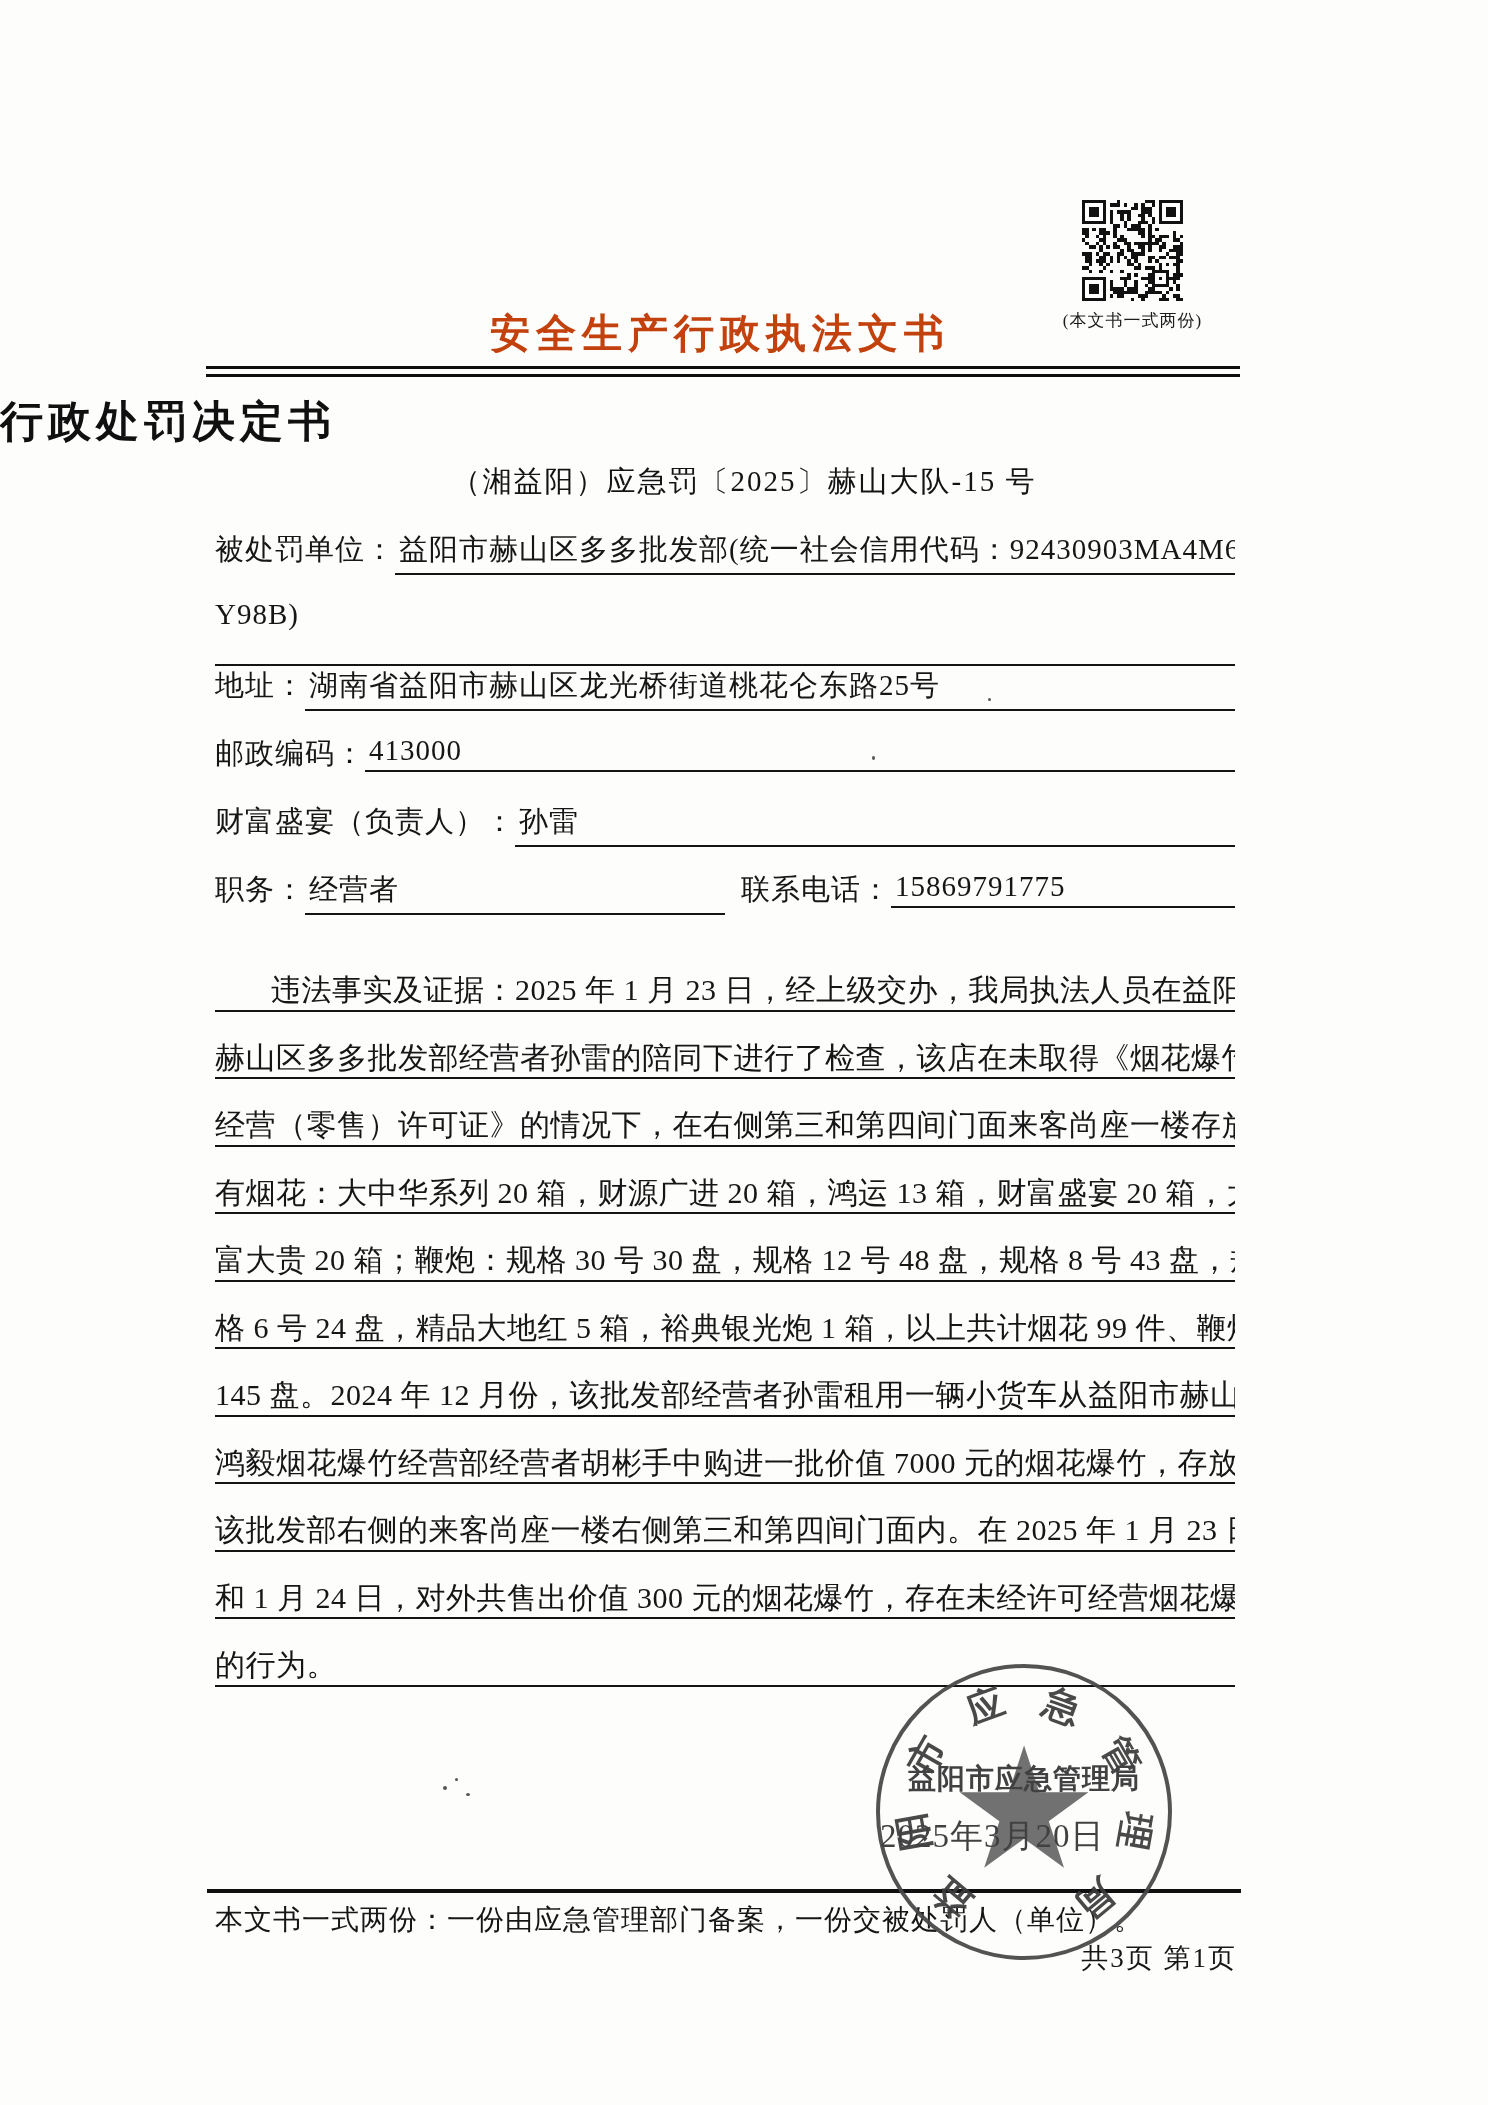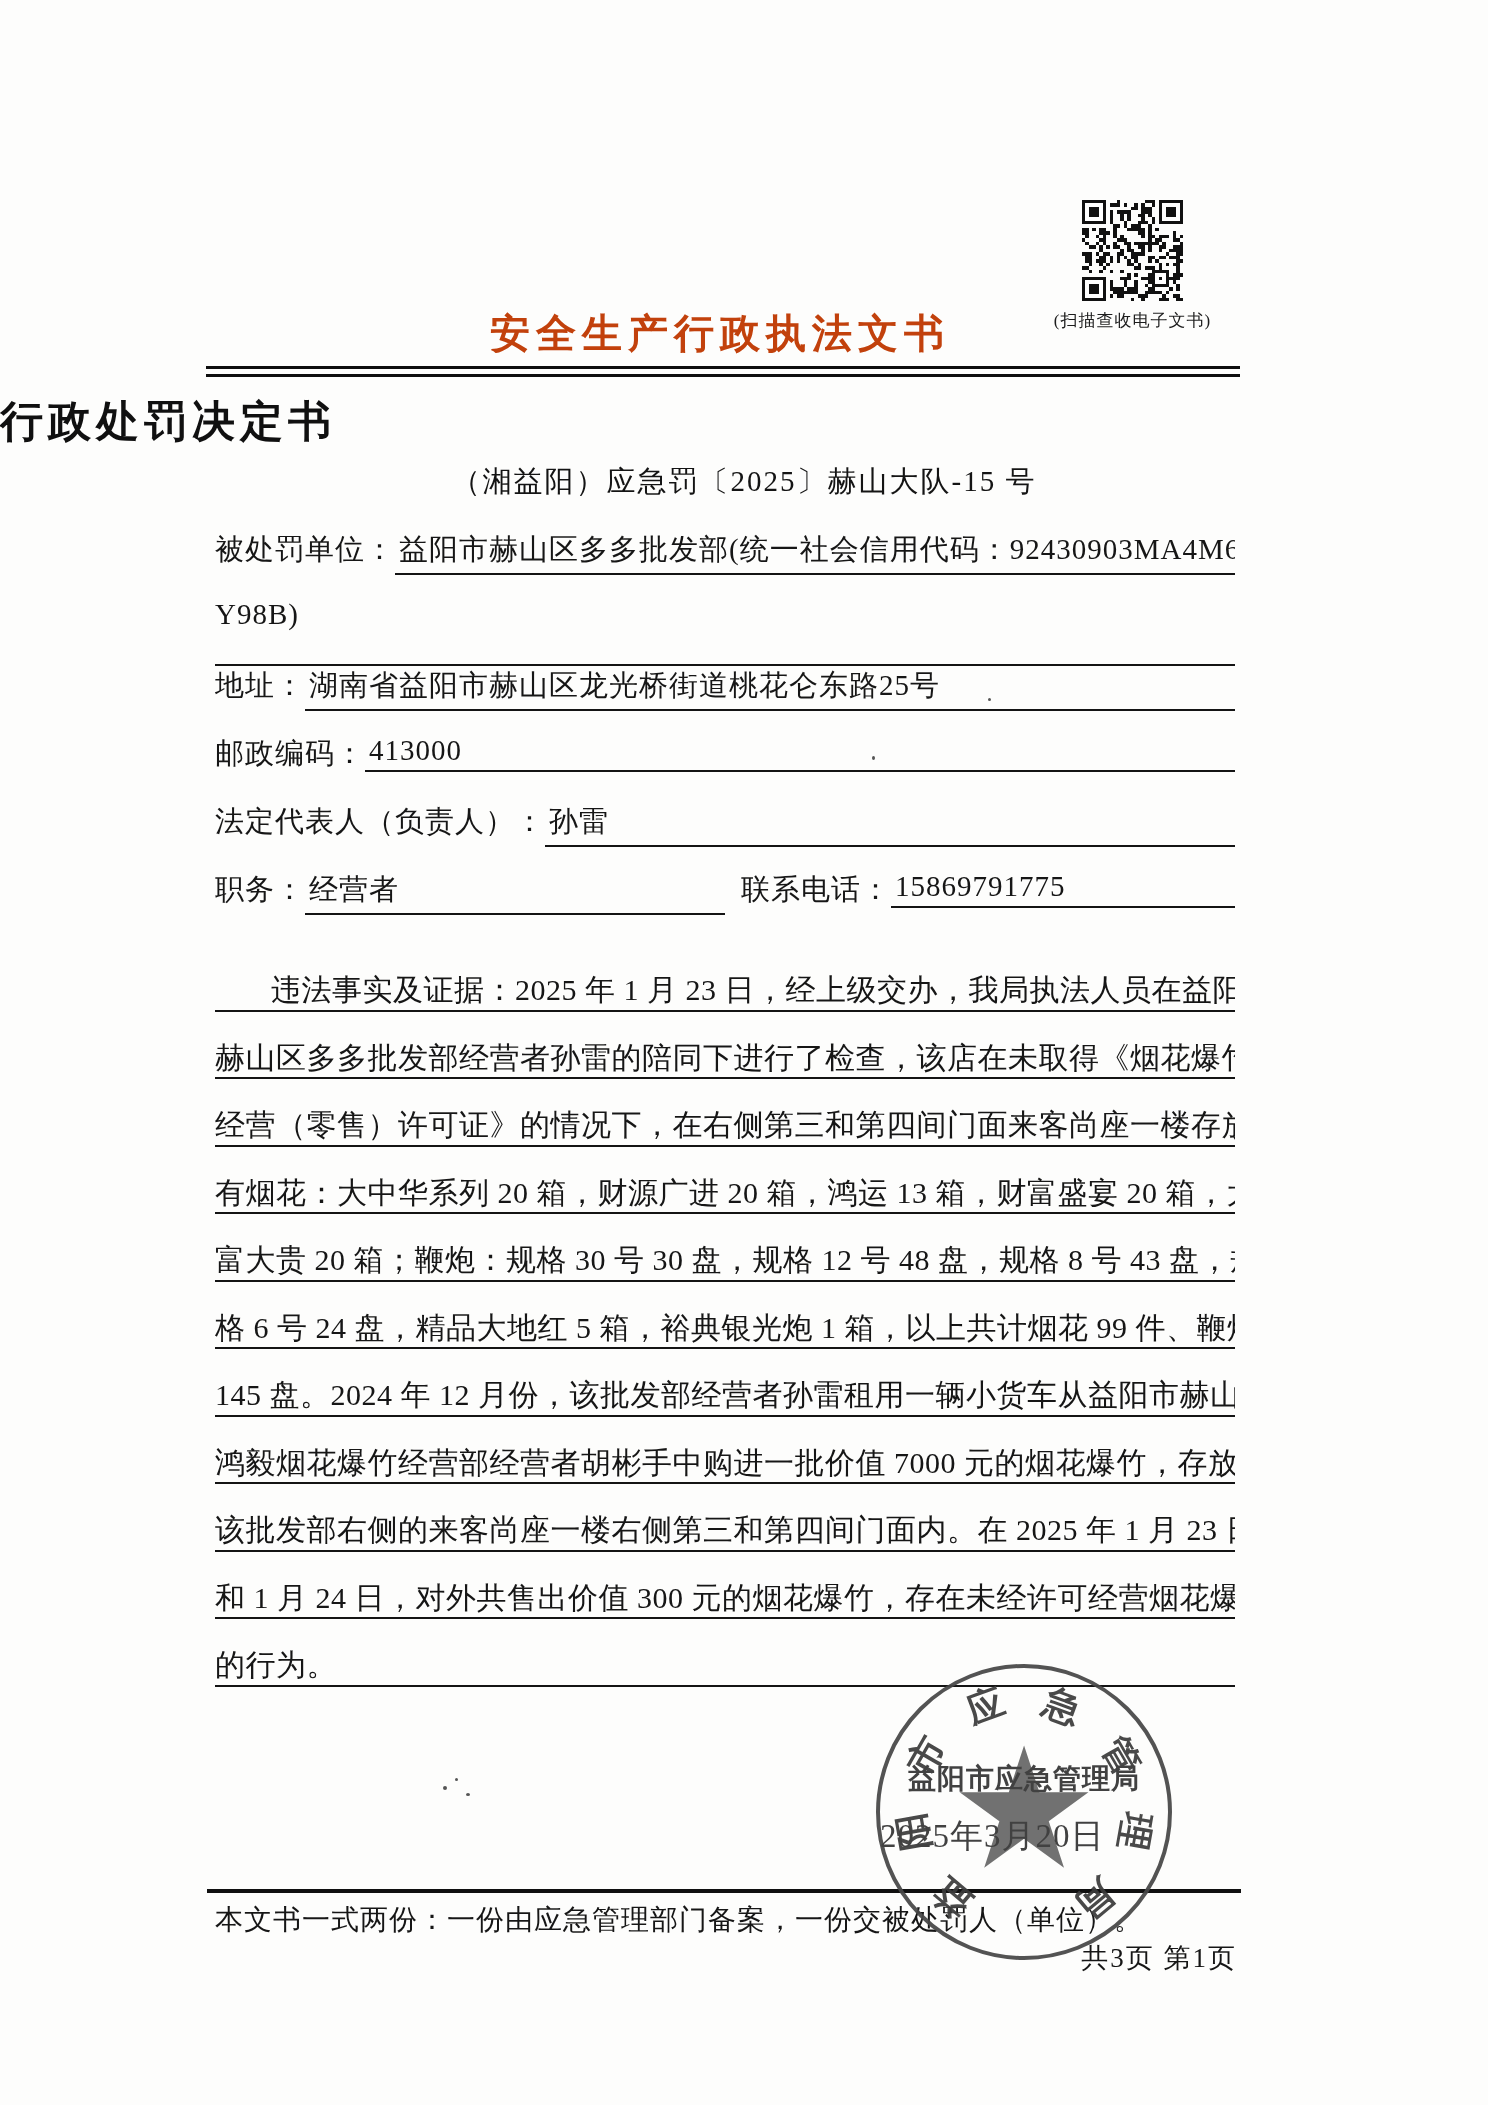--- a/index.html
+++ b/index.html
@@ -428,21 +428,21 @@
         <rect x="23" y="1" width="5" height="5" fill="#fff"></rect>
         <rect x="24" y="2" width="3" height="3" fill="#111"></rect>
         <rect x="0" y="22" width="7" height="7" fill="#111"></rect>
         <rect x="1" y="23" width="5" height="5" fill="#fff"></rect>
         <rect x="2" y="24" width="3" height="3" fill="#111"></rect>
         <rect x="20" y="20" width="5" height="5" fill="#111"></rect>
         <rect x="21" y="21" width="3" height="3" fill="#fff"></rect>
         <rect x="22" y="22" width="1" height="1" fill="#111"></rect>
       </svg>
   </div>
-  <div class="qr-caption">(扫描查收电子文书)</div>
+  <div class="qr-caption">(本文书一式两份)</div>
 
   <div class="rule-double"></div>
 
   <div class="doc-title">行政处罚决定书</div>
   <div class="doc-number">（湘益阳）应急罚〔2025〕赫山大队-15 号</div>
 
   <div class="fields">
     <div class="f-row">
       <span class="f-label">被处罚单位：</span>
       <span class="f-value">益阳市赫山区多多批发部(统一社会信用代码：92430903MA4M64</span>
@@ -452,21 +452,21 @@
     </div>
     <div class="f-row">
       <span class="f-label">地址：</span>
       <span class="f-value">湖南省益阳市赫山区龙光桥街道桃花仑东路25号</span>
     </div>
     <div class="f-row">
       <span class="f-label">邮政编码：</span>
       <span class="f-value">413000</span>
     </div>
     <div class="f-row">
-      <span class="f-label">法定代表人（负责人）：</span>
+      <span class="f-label">财富盛宴（负责人）：</span>
       <span class="f-value">孙雷</span>
     </div>
     <div class="f-row">
       <span class="f-label">职务：</span>
       <span class="f-value fixed" style="width:420px;">经营者</span>
       <span class="f-gap"></span>
       <span class="f-label">联系电话：</span>
       <span class="f-value">15869791775</span>
     </div>
   </div>

